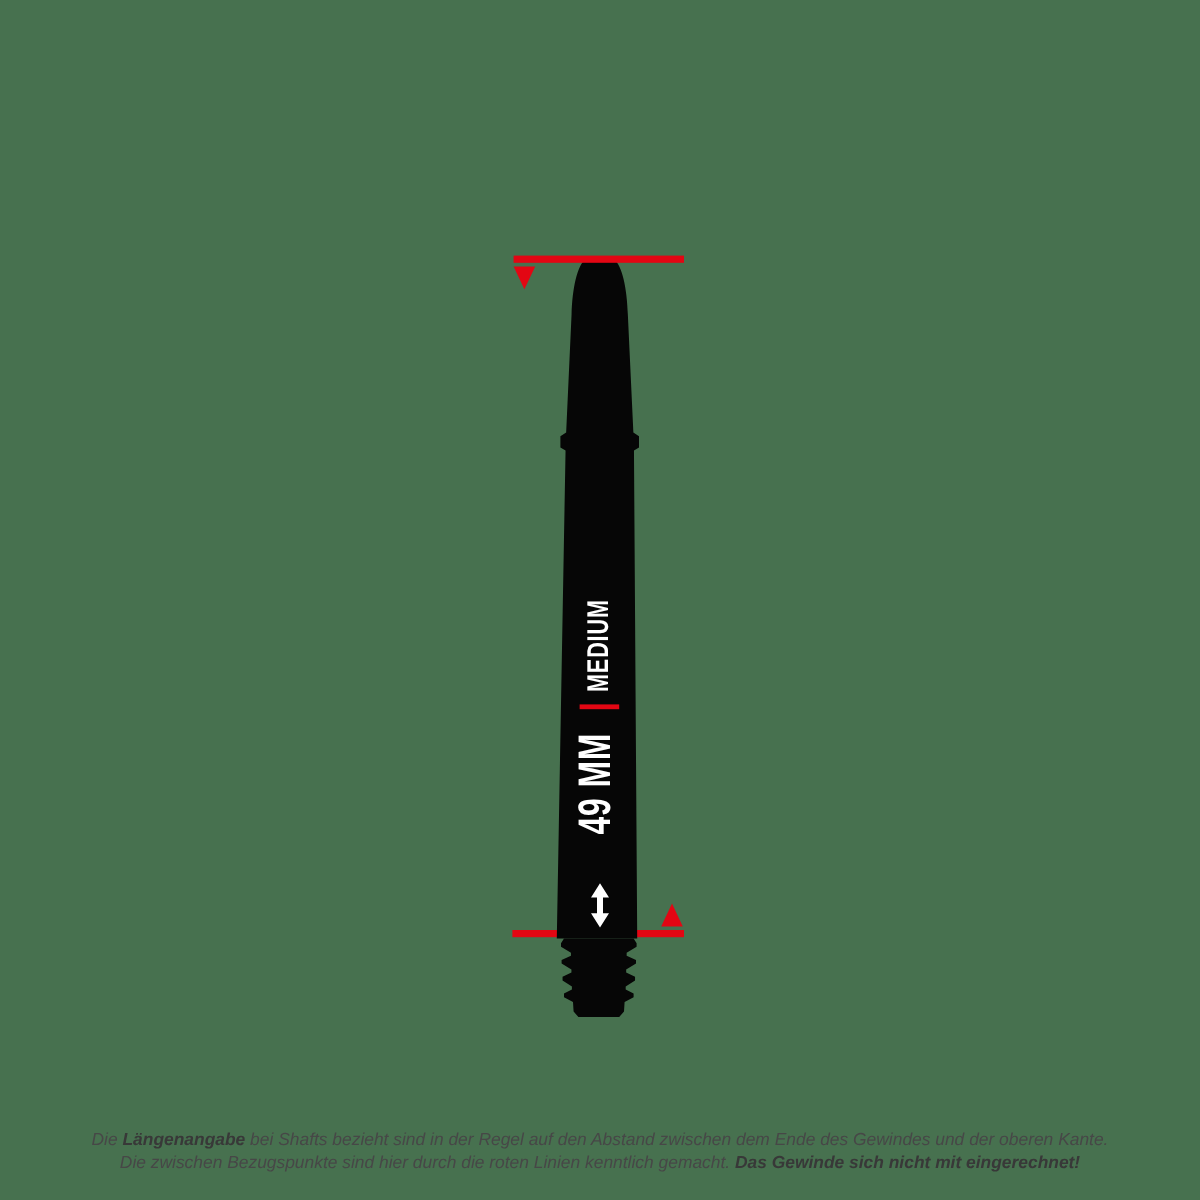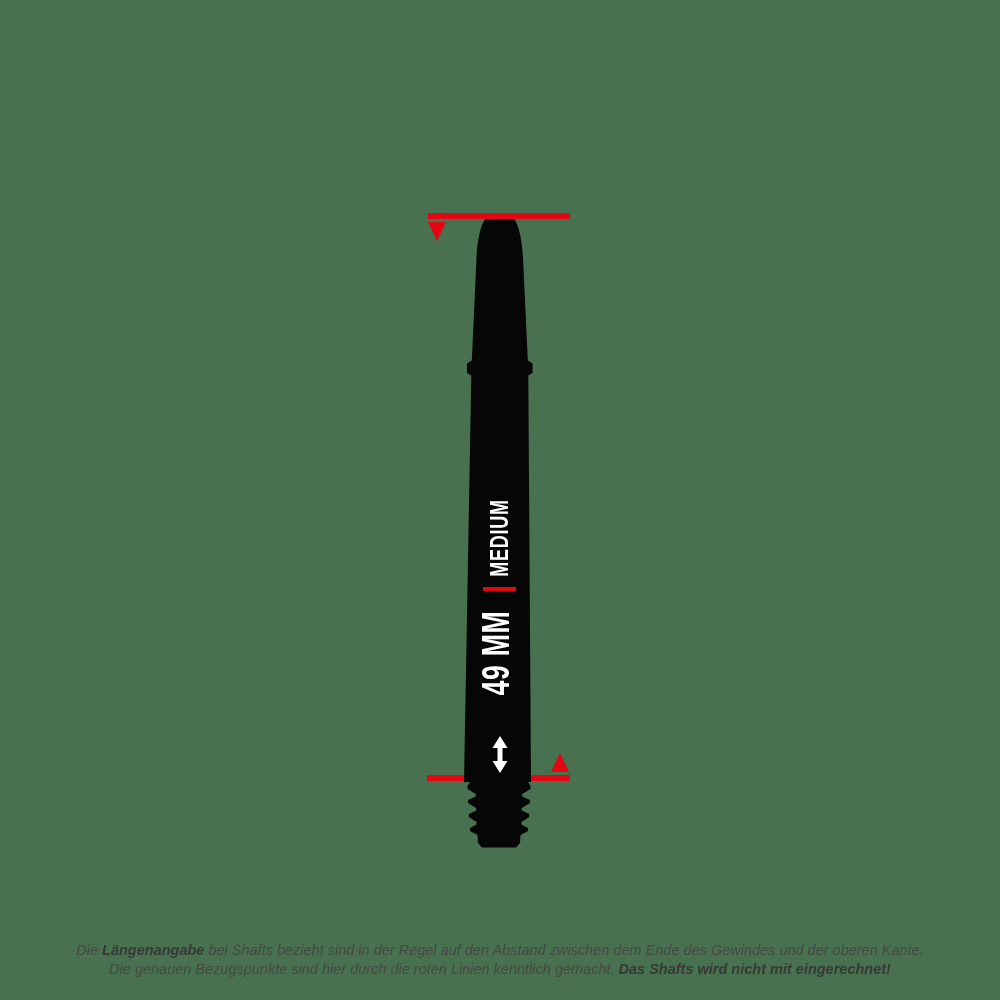--- a/index.html
+++ b/index.html
@@ -97,16 +97,16 @@
       M500 736 L507.5 748 L502.5 748 L502.5 761 L507.5 761
       L500 773 L492.5 761 L497.5 761 L497.5 748 L492.5 748 Z"></path>
   </svg>
 
   <div class="shaft-label medium-label">MEDIUM</div>
 
   <div class="shaft-label length-label">49 MM</div>
 
   <div class="caption">
     <p><span>Die </span><strong>Längenangabe</strong><span> bei Shafts bezieht sind in der Regel auf den Abstand zwischen dem Ende des Gewindes und der oberen Kante.</span></p>
-    <p><span>Die genauen Bezugspunkte sind hier durch die roten Linien kenntlich gemacht. </span><strong>Das Shafts wird nicht mit eingerechnet!</strong></p>
+    <p><span>Die zwischen Bezugspunkte sind hier durch die roten Linien kenntlich gemacht. </span><strong>Das Gewinde sich nicht mit eingerechnet!</strong></p>
   </div>
 
 </div>
 
 </body></html>

